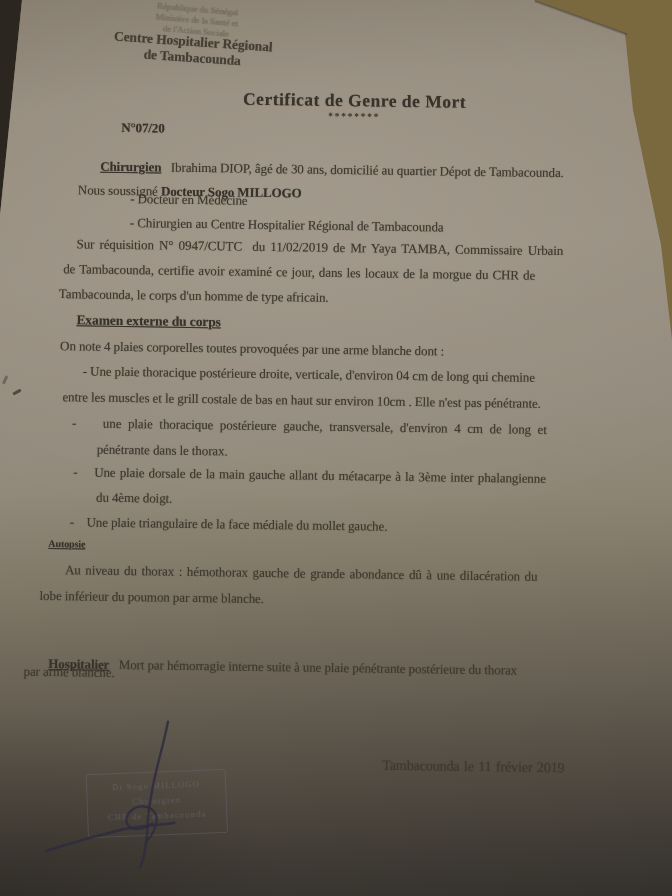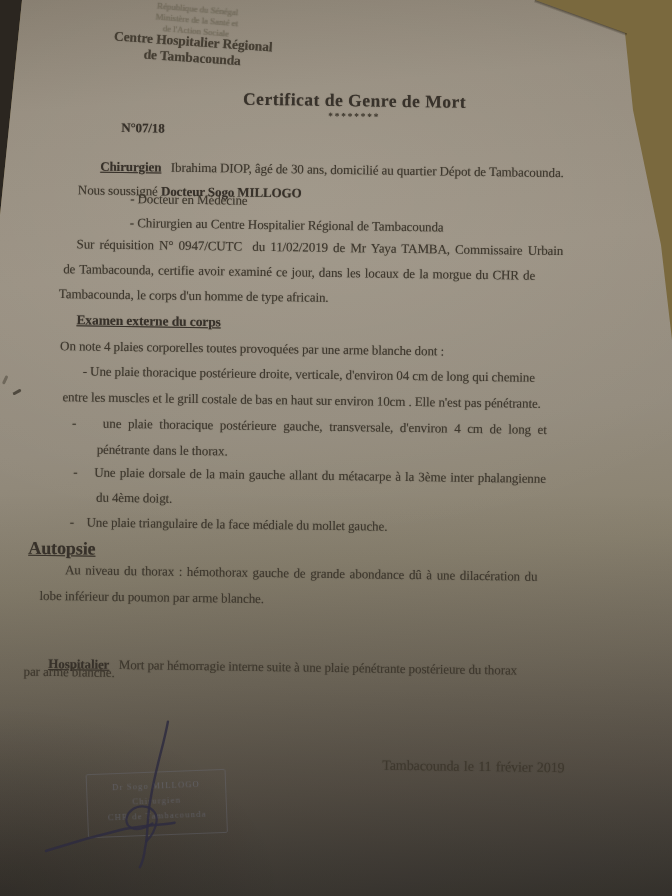--- a/index.html
+++ b/index.html
@@ -90,21 +90,21 @@
   <div class="t hospital">
     <div>Centre Hospitalier Régional</div>
     <div>de Tambacounda</div>
   </div>
 
   <div class="t title-wrap">
     <span class="title-main">Certificat de Genre de Mort</span>
     <span class="title-stars">********</span>
   </div>
 
-  <div class="t b" style="left:117px;top:123px">N°07/18</div>
+  <div class="t b" style="left:117px;top:123px">N°07/20</div>
 
   <div class="t" style="left:84px;top:146px">
     <span class="b u">Chirurgien</span><span>   Ibrahima DIOP, âgé de 30 ans, domicilié au quartier Dépot de Tambacounda.</span>
   </div>
 
   <div class="t" style="left:62px;top:170px">
     <span>Nous soussigné </span><span class="b">Docteur Sogo MILLOGO</span>
   </div>
 
   <div class="t" style="left:127px;top:194px">- Docteur en Médecine</div>
@@ -117,21 +117,21 @@
   <div class="t b u" style="left:75px;top:316px;font-size:13.5px">Examen externe du corps</div>
   <div class="t" style="left:59px;top:342px">On note 4 plaies corporelles toutes provoquées par une arme blanche dont :</div>
   <div class="t" style="left:82px;top:367px">- Une plaie thoracique postérieure droite, verticale, d'environ 04 cm de long qui chemine</div>
   <div class="t" style="left:62px;top:393px">entre les muscles et le grill costale de bas en haut sur environ 10cm . Elle n'est pas pénétrante.</div>
   <div class="t" style="left:72px;top:419px;word-spacing:3.5px">-    une plaie thoracique postérieure gauche, transversale, d'environ 4 cm de long et</div>
   <div class="t" style="left:97px;top:445px">pénétrante dans le thorax.</div>
   <div class="t" style="left:74px;top:468px;word-spacing:1px">-    Une plaie dorsale de la main gauche allant du métacarpe à la 3ème inter phalangienne</div>
   <div class="t" style="left:97px;top:493px">du 4ème doigt.</div>
   <div class="t" style="left:71px;top:518px">-    Une plaie triangulaire de la face médiale du mollet gauche.</div>
 
-  <div class="t b u" style="left:30px;top:542px;font-size:18px">Autopsie</div>
+  <div class="t b u" style="left:50px;top:542px;font-size:10px">Autopsie</div>
   <div class="t" style="left:67px;top:566px;word-spacing:1.5px">Au niveau du thorax : hémothorax gauche de grande abondance dû à une dilacération du</div>
   <div class="t" style="left:42px;top:592px">lobe inférieur du poumon par arme blanche.</div>
 
   <div class="t" style="left:39px;top:644px">
     <span class="b u">Hospitalier</span><span>   Mort par hémorragie interne suite à une plaie pénétrante postérieure du thorax</span>
   </div>
   <div class="t" style="left:27px;top:668px">par arme blanche.</div>
 
   <div class="t" style="left:387px;top:757px;font-size:14px;word-spacing:1px">Tambacounda le 11 frévier 2019</div>
 

